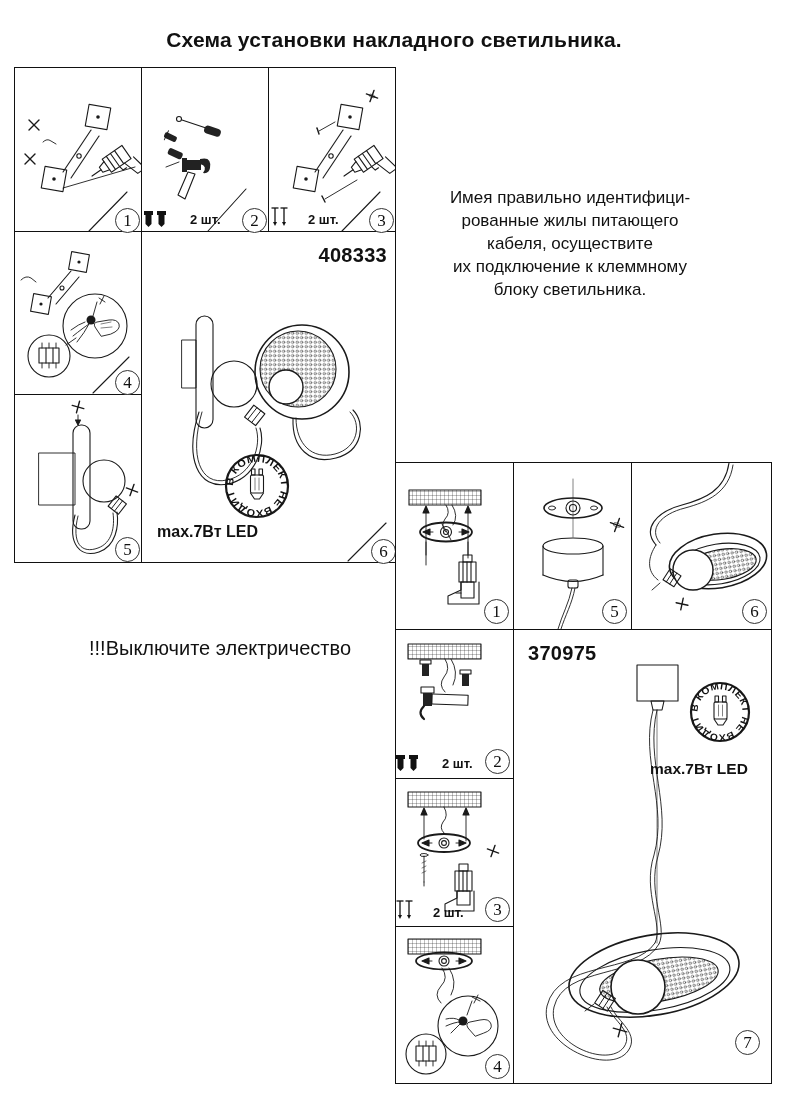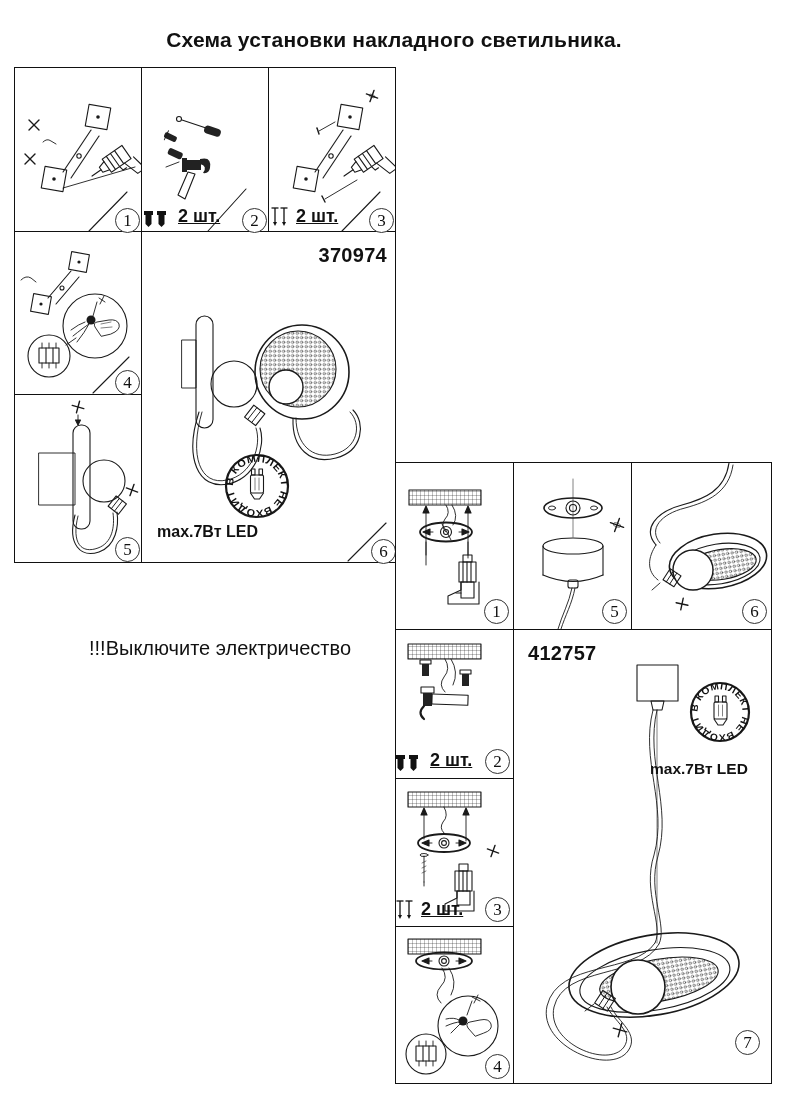--- a/index.html
+++ b/index.html
@@ -20,30 +20,35 @@
   .art .sw09{stroke-width:.9;} .art .sw14{stroke-width:1.4;}
   .art .sw16{stroke-width:1.6;} .art .sw18{stroke-width:1.8;} .art .sw22{stroke-width:2.2;}
   .stamp-text{font-family:"Liberation Sans",sans-serif;font-size:10px;font-weight:bold;
       fill:#111;stroke:none;letter-spacing:.4px;}
   .stamp-text2{font-size:9.5px;}
   .stepnum{position:absolute;width:25px;height:25px;border:1.3px solid #333;border-radius:50%;
       background:#fff;display:flex;align-items:center;justify-content:center;
       font-family:"Liberation Serif",serif;font-size:17px;color:#111;box-sizing:border-box;}
   .model{position:absolute;font-size:20px;font-weight:bold;letter-spacing:.3px;}
   .maxp{position:absolute;font-weight:bold;}
-  .qty{position:absolute;display:flex;align-items:flex-end;gap:8px;font-size:18px;font-weight:bold;text-decoration:underline;}
+  .qty{position:absolute;display:flex;align-items:flex-end;gap:20px;font-size:13px;font-weight:bold;}
   .qty svg{display:block;}
 </style>
 </head>
 <body>
 
 <div class="page">
 
   <div class="title">Схема установки накладного светильника.</div>
 
+  <div class="note">Имея правильно идентифици-
+рованные жилы питающего
+кабеля, осуществите
+их подключение к клеммному
+блоку светильника.</div>
 
   <div class="warning">!!!Выключите электричество</div>
 
   <div class="grid" style="left:14px;top:67px;width:380px;height:494px;">
     <div class="gline" style="left:126px;top:0;width:1.3px;height:494px;"></div>
     <div class="gline" style="left:253px;top:0;width:1.3px;height:164px;"></div>
     <div class="gline" style="left:0;top:163px;width:380px;height:1.3px;"></div>
     <div class="gline" style="left:0;top:326px;width:127px;height:1.3px;"></div>
 
     <div class="panel" style="left:0;top:0;width:127px;height:164px;">
@@ -272,21 +277,21 @@
           <g>
             <rect x="109.5" y="237" width="3.5" height="6"></rect>
               <rect x="117" y="237" width="3.5" height="6"></rect>
             <rect x="108.5" y="243" width="13" height="18" rx="1.5"></rect>
             <path d="M108.5 261 L112.5 267 h5 L121.5 261"></path>
             <line x1="113" y1="246" x2="113" y2="258" class="thin"></line>
               <line x1="117" y1="246" x2="117" y2="258" class="thin"></line>
           </g>
         </g>
       </svg>
-      <div class="model" style="right:8px;top:12px;">370974</div>
+      <div class="model" style="right:8px;top:12px;">408333</div>
       <div class="maxp" style="left:15px;top:291px;width:200px;font-size:16px;">max.7Вт LED</div>
       <div class="stepnum" style="right:-1px;bottom:-2px;">6</div>
     </div>
   </div>
 
   <div class="grid" style="left:395px;top:462px;width:375px;height:620px;">
     <div class="gline" style="left:117px;top:0;width:1.3px;height:620px;"></div>
     <div class="gline" style="left:235px;top:0;width:1.3px;height:166px;"></div>
     <div class="gline" style="left:0;top:166px;width:375px;height:1.3px;"></div>
     <div class="gline" style="left:0;top:315px;width:117px;height:1.3px;"></div>
@@ -560,19 +565,19 @@
           <g>
             <rect x="201" y="66" width="3.5" height="6"></rect>
               <rect x="208.5" y="66" width="3.5" height="6"></rect>
             <rect x="200" y="72" width="13" height="17" rx="1.5"></rect>
             <path d="M200 89 L204 95 h5 L213 89"></path>
             <line x1="204.5" y1="75" x2="204.5" y2="86" class="thin"></line>
               <line x1="208.5" y1="75" x2="208.5" y2="86" class="thin"></line>
           </g>
         </g>
       </svg>
-      <div class="model" style="left:14px;top:12px;">412757</div>
+      <div class="model" style="left:14px;top:12px;">370975</div>
       <div class="maxp" style="left:136px;top:130px;width:140px;font-size:15.5px;">max.7Вт LED</div>
       <div class="stepnum" style="right:11px;bottom:28px;">7</div>
     </div>
   </div>
 
 </div>
 
 </body></html>

